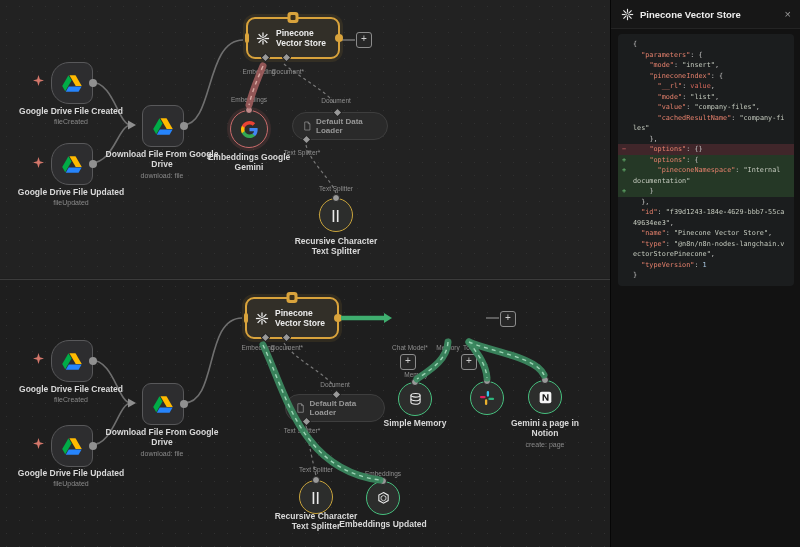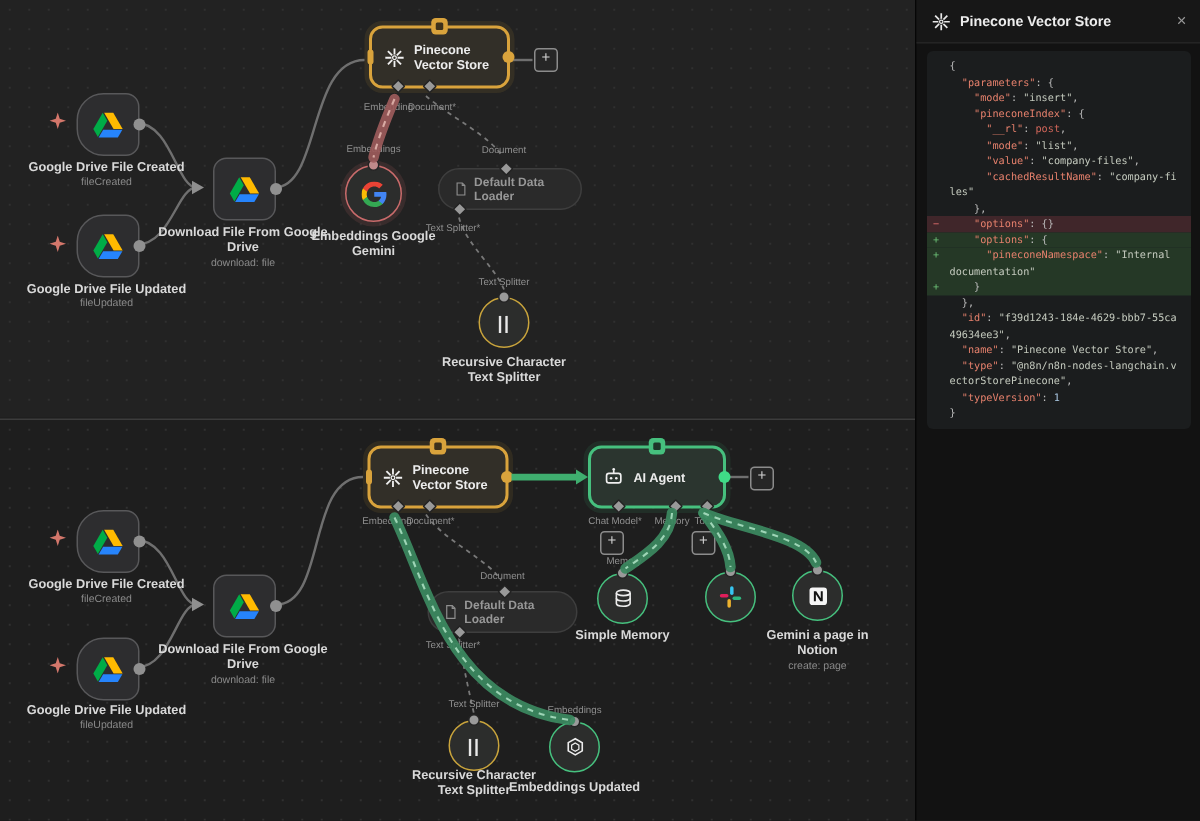--- a/index.html
+++ b/index.html
@@ -257,39 +257,20 @@
         </svg>
       <span class="ttl">Pinecone Vector Store</span>
       <span class="ibar"></span>
       <span class="odot y"></span>
       <span class="dia" style="left:15px"></span>
       <span class="dia" style="left:36px"></span>
     </div>
     <div class="pl" style="left:233px;top:344px;width:50px">Embedding</div>
     <div class="pl" style="left:261px;top:344px;width:52px">Document*</div>
 
-    <div class="rect agent" style="left:392px;top:297px;width:92px">
-      <span class="badge gr">
-          <i></i>
-        </span>
-      <svg width="16" height="16" viewBox="0 0 18 18">
-          <g fill="none" stroke="#f0f0f0" stroke-width="1.4">
-            <rect x="3" y="6" width="12" height="8" rx="2"></rect>
-            <line x1="9" y1="6" x2="9" y2="3.2"></line>
-          </g>
-          <circle cx="9" cy="2.5" r="1.1" fill="#f0f0f0"></circle>
-          <circle cx="6.8" cy="10" r="1.1" fill="#f0f0f0"></circle>
-          <circle cx="11.2" cy="10" r="1.1" fill="#f0f0f0"></circle>
-        </svg>
-      <span class="ttl">AI Agent</span>
-      <span class="odot g"></span>
-      <span class="dia" style="left:15px"></span>
-      <span class="dia" style="left:53px"></span>
-      <span class="dia" style="left:74px"></span>
-    </div>
     <div class="pl" style="left:384px;top:344px;width:52px">Chat Model*</div>
     <div class="pl" style="left:430px;top:344px;width:36px">Memory</div>
     <div class="pl" style="left:457px;top:344px;width:24px">Tool</div>
     <div class="plusbox" style="left:500px;top:311px">+</div>
     <div class="plusbox" style="left:400px;top:354px">+</div>
     <div class="plusbox" style="left:461px;top:354px">+</div>
     <div class="pl" style="left:394px;top:371px;width:44px">Memory</div>
 
     <div class="circ" style="left:398px;top:382px">
       <span class="tdot"></span>
@@ -389,21 +370,21 @@
           <circle cx="8" cy="8" r="1.4" fill="none" stroke="#e8e8e8"></circle>
         </svg>
       <span class="pt">Pinecone Vector Store</span>
       <span class="pclose">×</span>
     </div>
     <div class="code">
         <div class="cl"><span class="gut"></span><span>{</span></div>
         <div class="cl"><span class="gut"></span><span>  <span class="jk">"parameters"</span>: {</span></div>
         <div class="cl"><span class="gut"></span><span>    <span class="jk">"mode"</span>: <span class="js">"insert"</span>,</span></div>
         <div class="cl"><span class="gut"></span><span>    <span class="jk">"pineconeIndex"</span>: {</span></div>
-        <div class="cl"><span class="gut"></span><span>      <span class="jk">"__rl"</span>: <span class="jb">post</span>,</span></div>
+        <div class="cl"><span class="gut"></span><span>      <span class="jk">"__rl"</span>: <span class="jb">value</span>,</span></div>
         <div class="cl"><span class="gut"></span><span>      <span class="jk">"mode"</span>: <span class="js">"list"</span>,</span></div>
         <div class="cl"><span class="gut"></span><span>      <span class="jk">"value"</span>: <span class="js">"company-files"</span>,</span></div>
         <div class="cl"><span class="gut"></span><span>      <span class="jk">"cachedResultName"</span>: <span class="js">"company-files"</span></span></div>
         <div class="cl"><span class="gut"></span><span>    },</span></div>
         <div class="cl minus"><span class="gut">−</span><span>    <span class="jk">"options"</span>: {}</span></div>
         <div class="cl plus"><span class="gut">+</span><span>    <span class="jk">"options"</span>: {</span></div>
         <div class="cl plus"><span class="gut">+</span><span>      <span class="jk">"pineconeNamespace"</span>: <span class="js">"Internal documentation"</span></span></div>
         <div class="cl plus"><span class="gut">+</span><span>    }</span></div>
         <div class="cl"><span class="gut"></span><span>  },</span></div>
         <div class="cl"><span class="gut"></span><span>  <span class="jk">"id"</span>: <span class="js">"f39d1243-184e-4629-bbb7-55ca49634ee3"</span>,</span></div>

